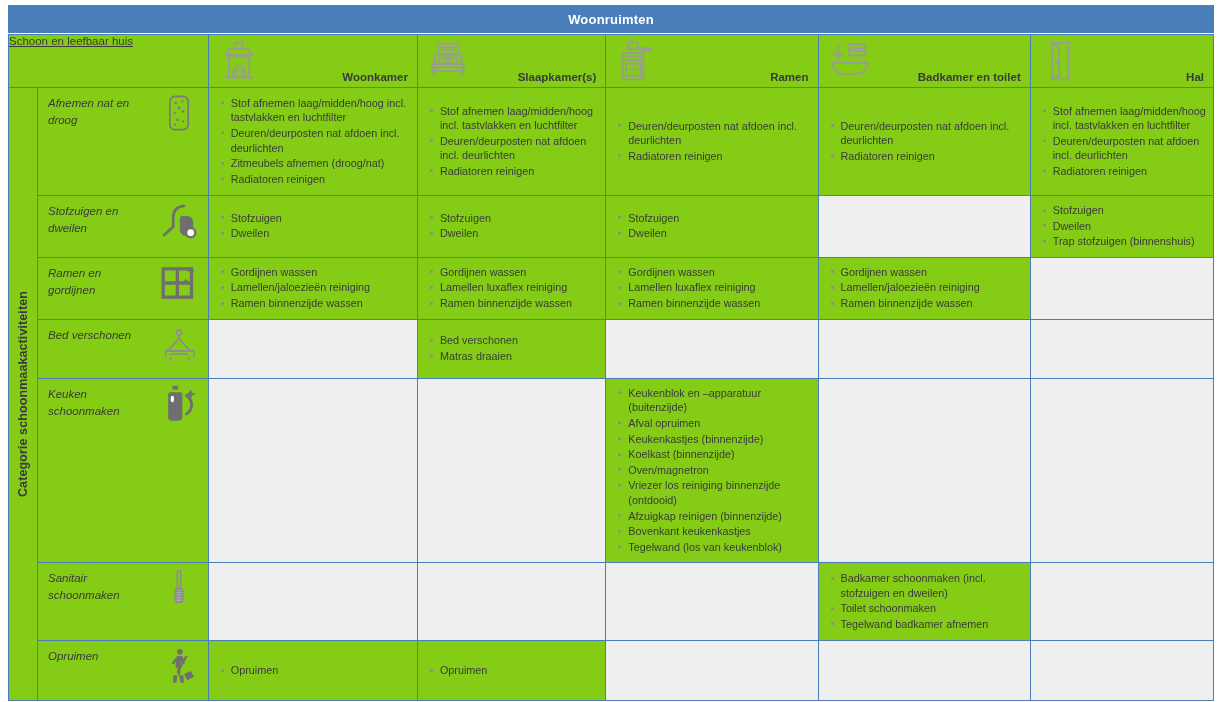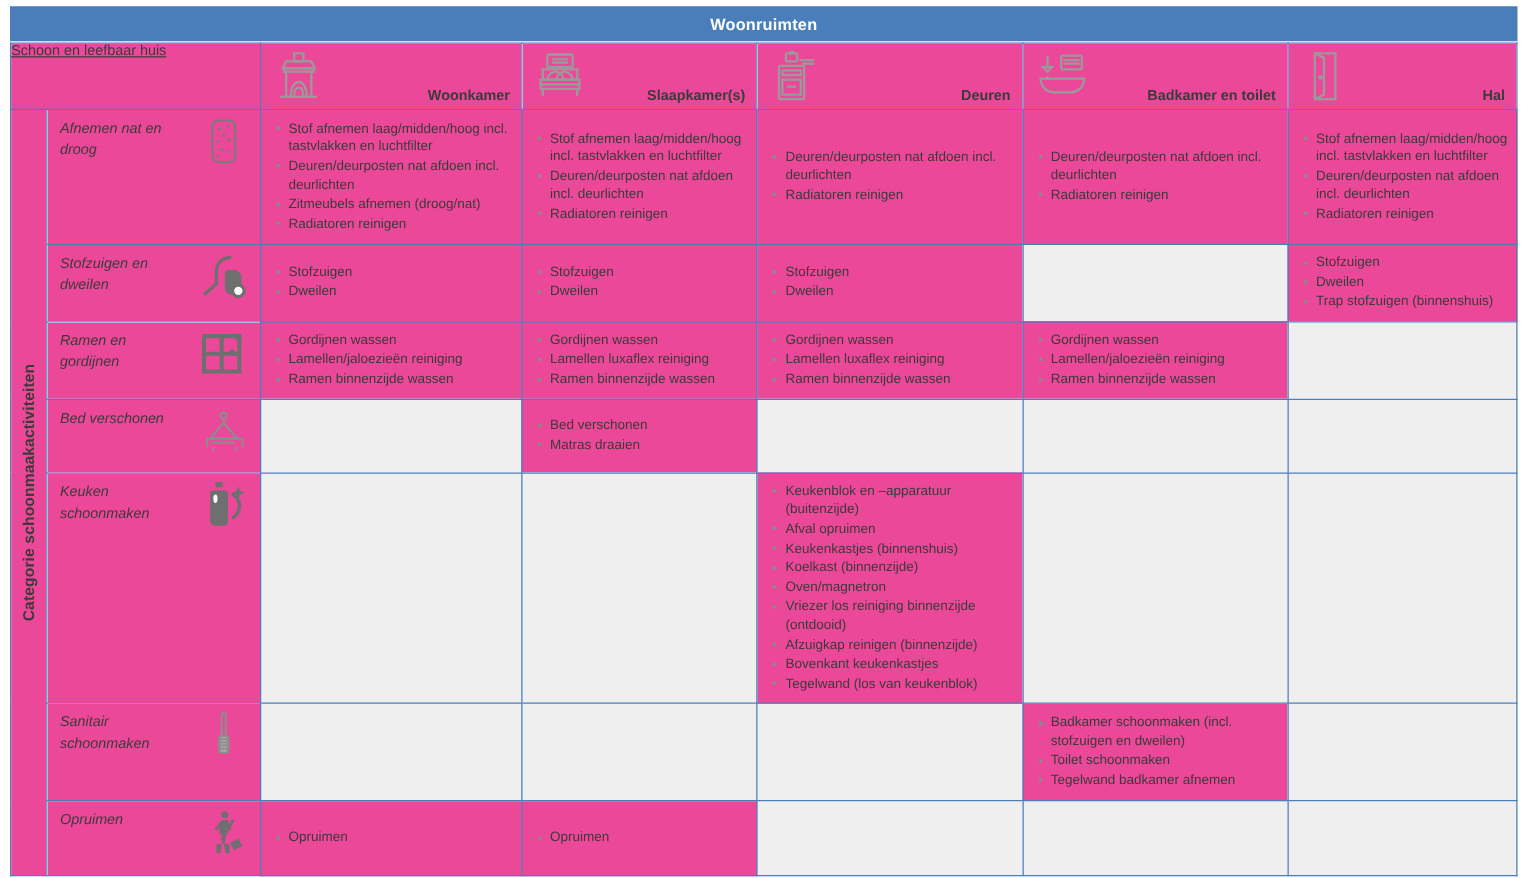--- a/index.html
+++ b/index.html
@@ -44,21 +44,21 @@
     left: 8px;
     top: 34px;
     width: 1206px;
     border-collapse: collapse;
     table-layout: fixed;
   }
   table.grid td, table.grid th {
     border: 1px solid #4a7ebb;
     vertical-align: top;
     padding: 0;
-    background: #ec4899;
+    background: #84cc16;
   }
 
   
   col.c-rot   { width: 28px; }
   col.c-cat   { width: 165px; }
   col.c-room  { width: 202px; }
   col.c-room2 { width: 182px; }
   col.c-room3 { width: 205px; }
   col.c-room4 { width: 205px; }
   col.c-room5 { width: 177px; }
@@ -223,21 +223,21 @@
                 <g fill="none" stroke="#9a9a9a" stroke-width="2">
                   <rect x="16" y="4" width="10" height="7" rx="1"></rect>
                   <path d="M20 2v2M22 2v2"></path>
                   <path d="M28 10h13M30 13h11"></path>
                   <rect x="10" y="15" width="22" height="29" rx="1"></rect>
                   <rect x="13" y="19" width="16" height="4"></rect>
                   <rect x="13" y="27" width="16" height="13"></rect>
                   <path d="M17 33h8"></path>
                 </g>
               </svg></span>
-            <span class="rlabel">Deuren</span>
+            <span class="rlabel">Ramen</span>
           </td>
           <td class="hdr-room">
             <span class="ricon"><svg viewBox="0 0 48 48" width="100%" height="100%" aria-hidden="true">
                 <g fill="none" stroke="#9a9a9a" stroke-width="2">
                   <path d="M12 6v10"></path>
                   <path d="M8 16h8l-4 4z"></path>
                   <path d="M12 24v3"></path>
                   <rect x="24" y="6" width="18" height="12" rx="1"></rect>
                   <path d="M26 10h14M26 13h14"></path>
                   <path d="M6 26h38c0 7-5 12-12 12H18C11 38 6 33 6 26z"></path>
@@ -446,21 +446,21 @@
                   <path d="M38 6l1.6 4.2L44 12l-4.4 1.8L38 18l-1.6-4.2L32 12l4.4-1.8z" fill="#6f6f6f"></path>
                 </svg></span>
             </div>
           </td>
           <td class="task-cell empty"></td>
           <td class="task-cell empty"></td>
           <td class="task-cell vcenter">
             <ul class="tasks">
               <li>Keukenblok en –apparatuur (buitenzijde)</li>
               <li>Afval opruimen</li>
-              <li>Keukenkastjes (binnenshuis)</li>
+              <li>Keukenkastjes (binnenzijde)</li>
               <li>Koelkast (binnenzijde)</li>
               <li>Oven/magnetron</li>
               <li>Vriezer los reiniging binnenzijde (ontdooid)</li>
               <li>Afzuigkap reinigen (binnenzijde)</li>
               <li>Bovenkant keukenkastjes</li>
               <li>Tegelwand (los van keukenblok)</li>
             </ul>
           </td>
           <td class="task-cell empty"></td>
           <td class="task-cell empty"></td>

